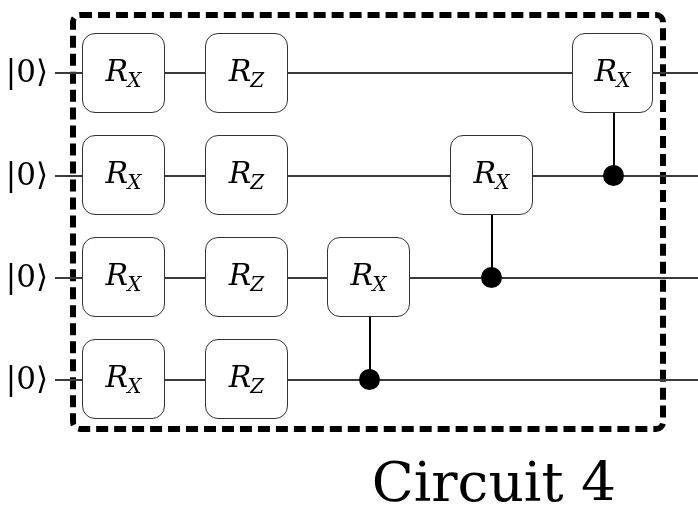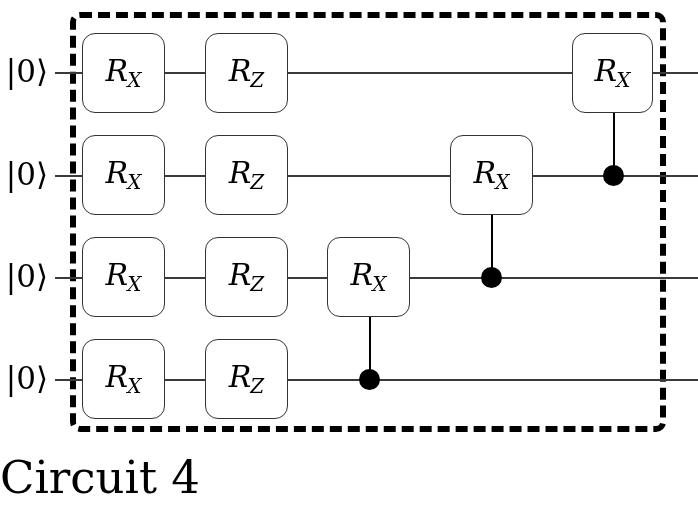--- a/index.html
+++ b/index.html
@@ -91,23 +91,23 @@
     width: 2px;
     background: #000000;
     z-index: 3;
   }
 
   
   .caption {
     position: absolute;
     left: 0;
     width: 616px;
-    text-align: left;
+    text-align: right;
     font-family: "DejaVu Serif", "Liberation Serif", serif;
-    font-size: 45px;
+    font-size: 55px;
     color: #000000;
     line-height: 1;
     white-space: nowrap;
     z-index: 7;
   }
 </style>
 </head>
 <body>
 
 <div id="root">

